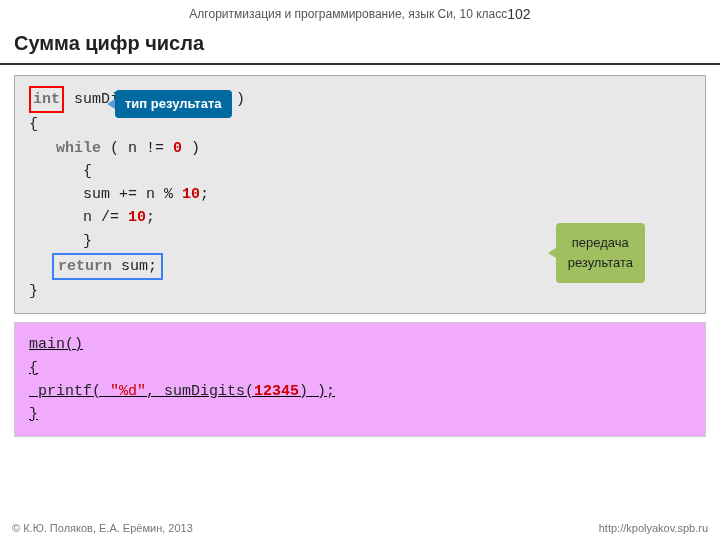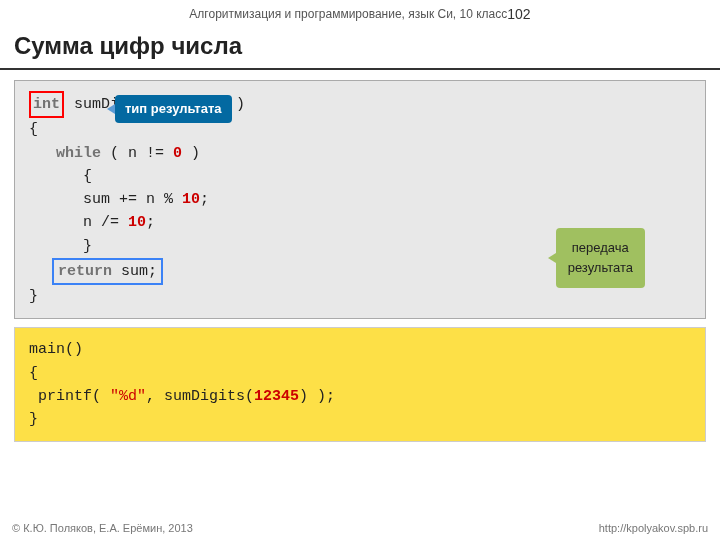--- a/index.html
+++ b/index.html
@@ -23,43 +23,44 @@
     }
 
     .page-number {
       font-size: 14px;
       color: #333;
       font-weight: normal;
     }
 
     
     .page-title {
-      font-size: 24px;
+      font-size: 20px;
       font-weight: bold;
       color: #222;
       padding: 4px 30px 8px 14px;
       border-bottom: 2px solid #333;
       margin-bottom: 10px;
     }
 
     
     .code-block {
       margin: 8px 14px;
       background: #e8e8e8;
       border: 1.5px solid #aaa;
       padding: 10px 14px;
       font-family: 'Courier New', Courier, monospace;
       font-size: 15px;
       line-height: 1.55;
       position: relative;
     }
 
     .code-block.yellow {
-      background: #fde047;
+      background: #f0abfc;
       border: 1.5px solid #ccc;
+      text-decoration: underline;
     }
 
     .kw { color: #737373; font-weight: bold; }
     .num { color: #cc0000; font-weight: bold; }
     .str { color: #cc0000; }
     .normal { color: #222; }
 
     
     .tooltip-type {
       position: absolute;

